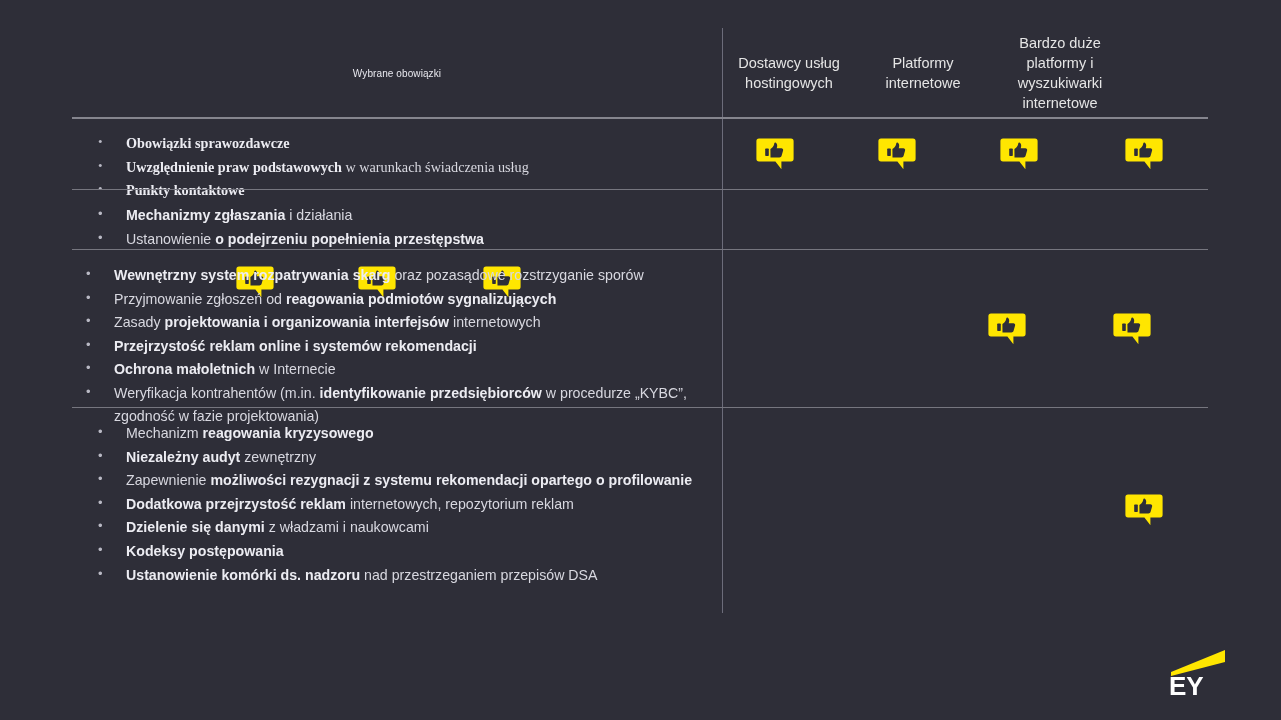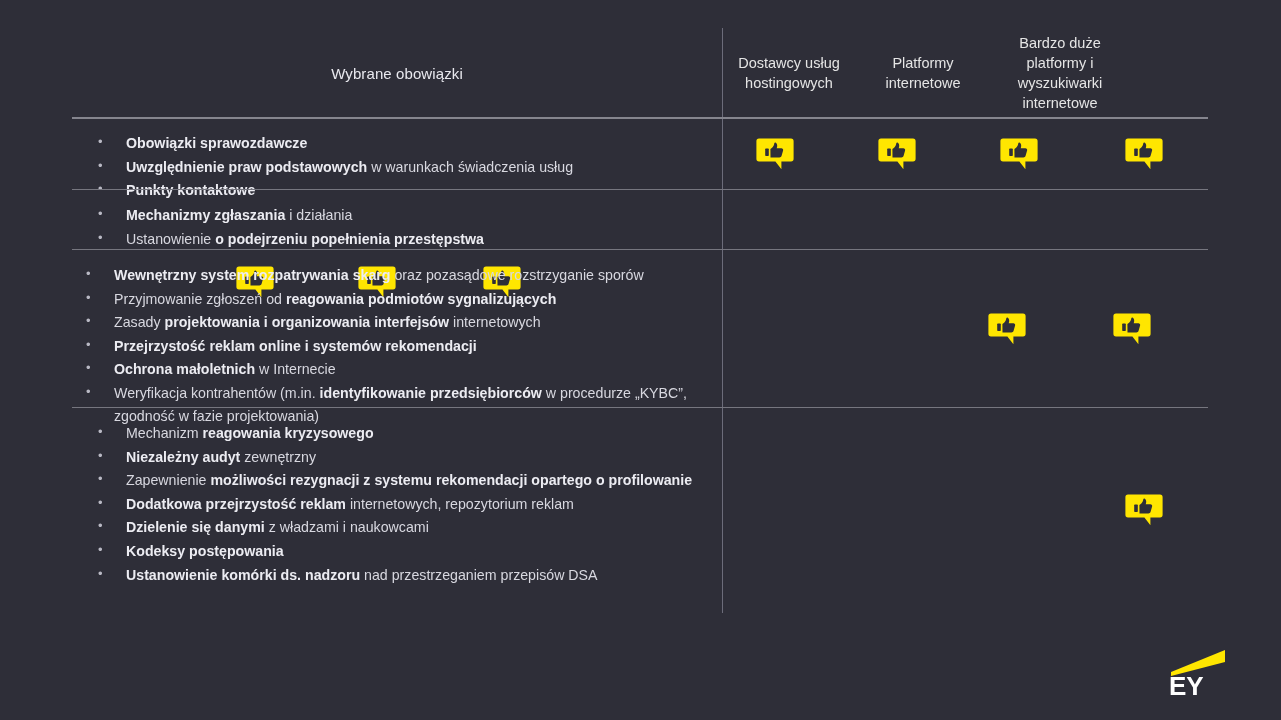--- a/index.html
+++ b/index.html
@@ -51,21 +51,21 @@
     height: 90px;
   }
   .header-left {
     width: 650px;
     display: flex;
     align-items: center;
     justify-content: center;
     padding-right: 0px;
   }
   .header-title {
-    font-size: 15px;
+    font-size: 10px;
     color: #e9e9ef;
     letter-spacing: .1px;
   }
   .header-cols {
     display: flex;
     flex: 1;
   }
   .hcol {
     flex: 1;
     display: flex;
@@ -168,21 +168,21 @@
       <div class="header-cols">
         <div class="hcol c2">Dostawcy usług hostingowych</div>
         <div class="hcol c3">Platformy internetowe</div>
         <div class="hcol c4">Bardzo duże platformy i wyszukiwarki internetowe</div>
       </div>
     </div>
 
   </div>
 
   <div id="rows-host">
-      <div class="row" style="position: absolute; left: 72px; top: 118px; width: 1136px; height: 72px;">
+      <div class="row" style="position: absolute; left: 72px; top: 118px; width: 1136px; height: 72px; font-family: Liberation Serif, serif;">
         <div class="row-left">
           <ul class="bullets">
             <li><b>Obowiązki sprawozdawcze</b></li>
             <li><b>Uwzględnienie praw podstawowych</b><span> w warunkach świadczenia usług</span></li>
             <li><b>Punkty kontaktowe</b></li>
           </ul>
         </div>
         <div class="row-cols">
           <div class="cell c1">
             <svg viewBox="0 0 38 37" class="thumb">

